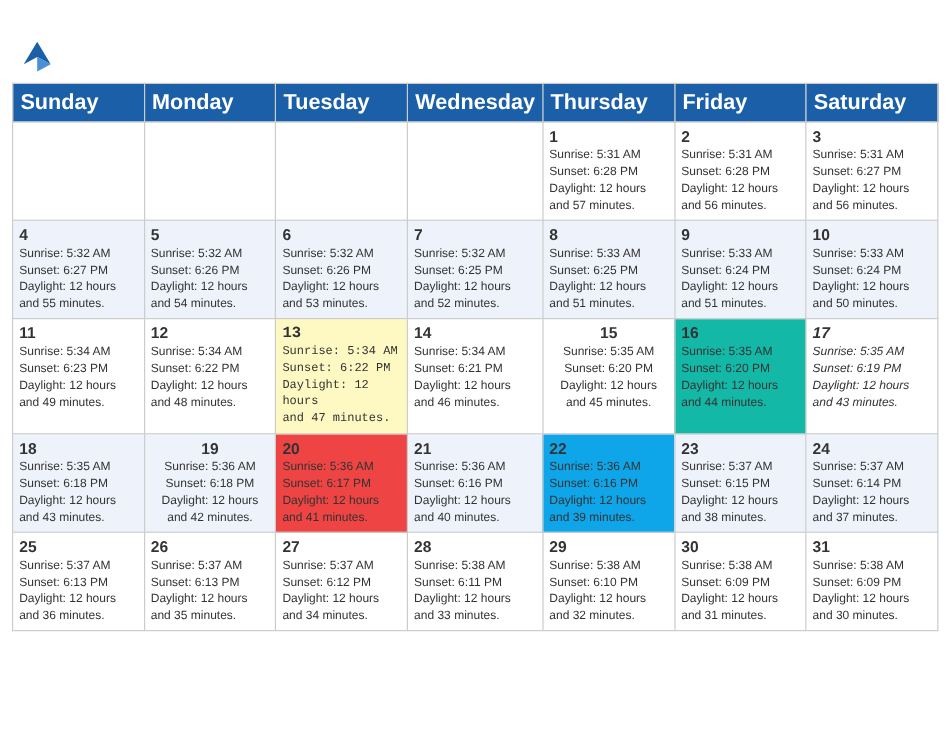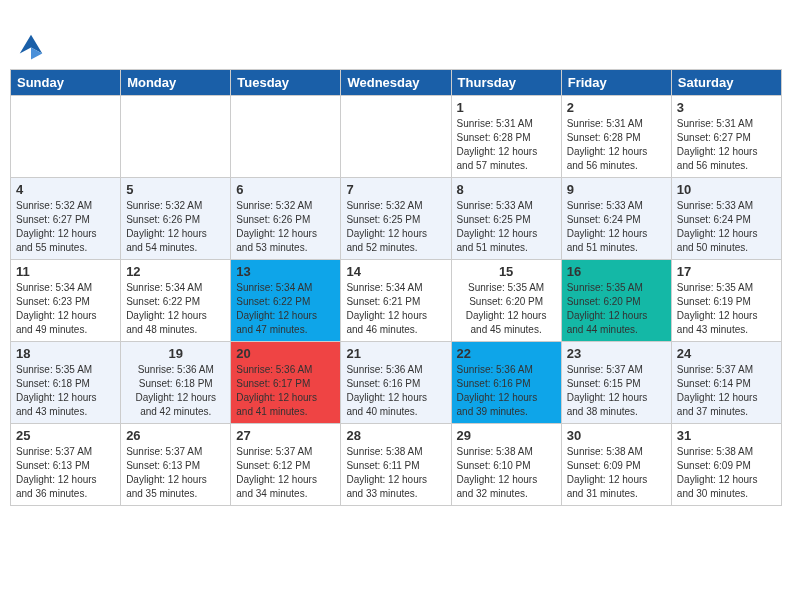--- a/index.html
+++ b/index.html
@@ -50,21 +50,21 @@
     }
     .calendar {
       width: 100%;
       border-collapse: collapse;
     }
     .calendar th {
       background-color: #1a5fa8;
       color: white;
       text-align: left;
       padding: 5px 6px;
-      font-size: 13px;
+      font-size: 18px;
       font-weight: bold;
       border: 1px solid #ccc;
     }
     .calendar td {
       border: 1px solid #ccc;
       vertical-align: top;
       padding: 4px 5px;
       width: calc(100% / 7);
       min-height: 80px;
       font-size: 10.5px;
@@ -214,21 +214,21 @@
 Daylight: 12 hours
 and 49 minutes.</div>
         </td>
         <td style="background: rgb(255, 255, 255);">
           <span class="day-num">12</span>
           <div class="day-info" style="white-space: pre-line;">Sunrise: 5:34 AM
 Sunset: 6:22 PM
 Daylight: 12 hours
 and 48 minutes.</div>
         </td>
-        <td style="background: #0ea5e9;">
+        <td style="background: #fef9c3; font-family: Liberation Mono, monospace;">
           <span class="day-num">13</span>
           <div class="day-info" style="white-space: pre-line;">Sunrise: 5:34 AM
 Sunset: 6:22 PM
 Daylight: 12 hours
 and 47 minutes.</div>
         </td>
         <td style="background: rgb(255, 255, 255);">
           <span class="day-num">14</span>
           <div class="day-info" style="white-space: pre-line;">Sunrise: 5:34 AM
 Sunset: 6:21 PM
@@ -242,21 +242,21 @@
 Daylight: 12 hours
 and 45 minutes.</div>
         </td>
         <td style="background: #14b8a6;">
           <span class="day-num">16</span>
           <div class="day-info" style="white-space: pre-line;">Sunrise: 5:35 AM
 Sunset: 6:20 PM
 Daylight: 12 hours
 and 44 minutes.</div>
         </td>
-        <td style="background: rgb(255, 255, 255);">
+        <td style="background: rgb(255, 255, 255); font-style: italic;">
           <span class="day-num">17</span>
           <div class="day-info" style="white-space: pre-line;">Sunrise: 5:35 AM
 Sunset: 6:19 PM
 Daylight: 12 hours
 and 43 minutes.</div>
         </td>
       </tr>
       <tr>
         <td style="background: rgb(238, 243, 251);">
           <span class="day-num">18</span>

